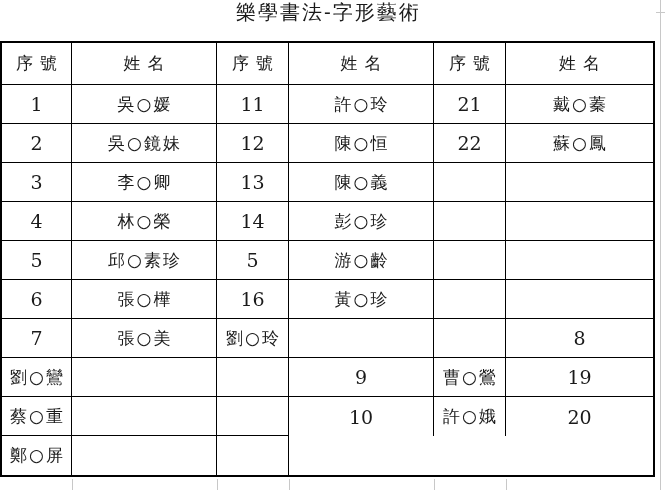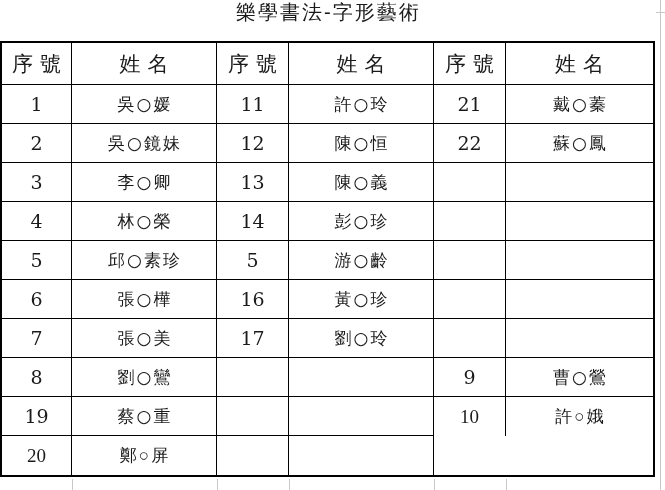--- a/index.html
+++ b/index.html
@@ -25,22 +25,22 @@
     grid-template-rows:42px repeat(10,39px);
     background:#fff;
   }
   .cell{
     border-right:1px solid #000;
     border-bottom:1px solid #000;
     display:flex;align-items:center;justify-content:center;
     overflow:hidden;white-space:nowrap;
   }
   .cell:nth-child(6n){border-right:none;}
-  .cell.last-row{border-bottom:none;font-family:Liberation Serif, serif;}
-  .cell.header{font-size:21px;letter-spacing:7px;text-indent:7px;}
+  .cell.last-row{border-bottom:none;}
+  .cell.header{font-size:17px;letter-spacing:7px;text-indent:7px;}
   .cell.serial{font-size:19px;}
   .cell.name{font-size:17px;letter-spacing:2px;text-indent:2px;text-align:center;}
   .gridline{position:absolute;background:#c8c8c8;}
   .gridline.v{width:1px;}
   .gridline.h{height:1px;}
 </style>
 </head>
 <body>
 
 <div class="page-title">樂學書法-字形藝術</div>
@@ -83,21 +83,20 @@
     <div class="cell serial"></div>
     <div class="cell name"></div>
     <div class="cell serial">6</div>
     <div class="cell name">張○樺</div>
     <div class="cell serial">16</div>
     <div class="cell name">黃○珍</div>
     <div class="cell serial"></div>
     <div class="cell name"></div>
     <div class="cell serial">7</div>
     <div class="cell name">張○美</div>
-    <div class="cell serial">17</div>
     <div class="cell name">劉○玲</div>
     <div class="cell serial"></div>
     <div class="cell name"></div>
     <div class="cell serial">8</div>
     <div class="cell name">劉○鸞</div>
     <div class="cell serial"></div>
     <div class="cell name"></div>
     <div class="cell serial">9</div>
     <div class="cell name">曹○鶯</div>
     <div class="cell serial">19</div>

